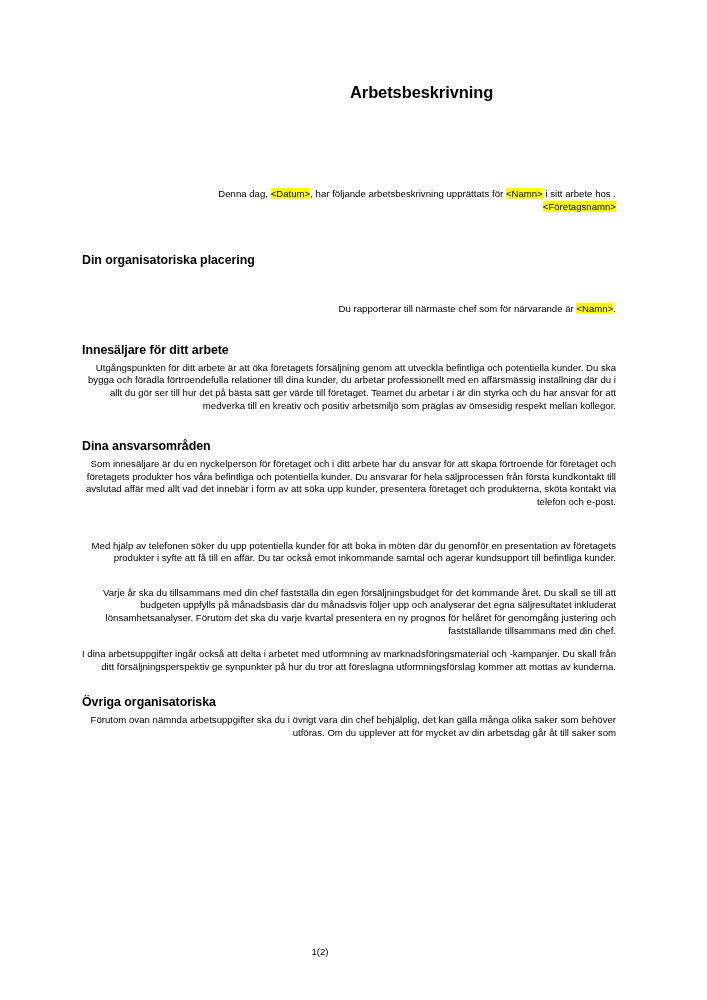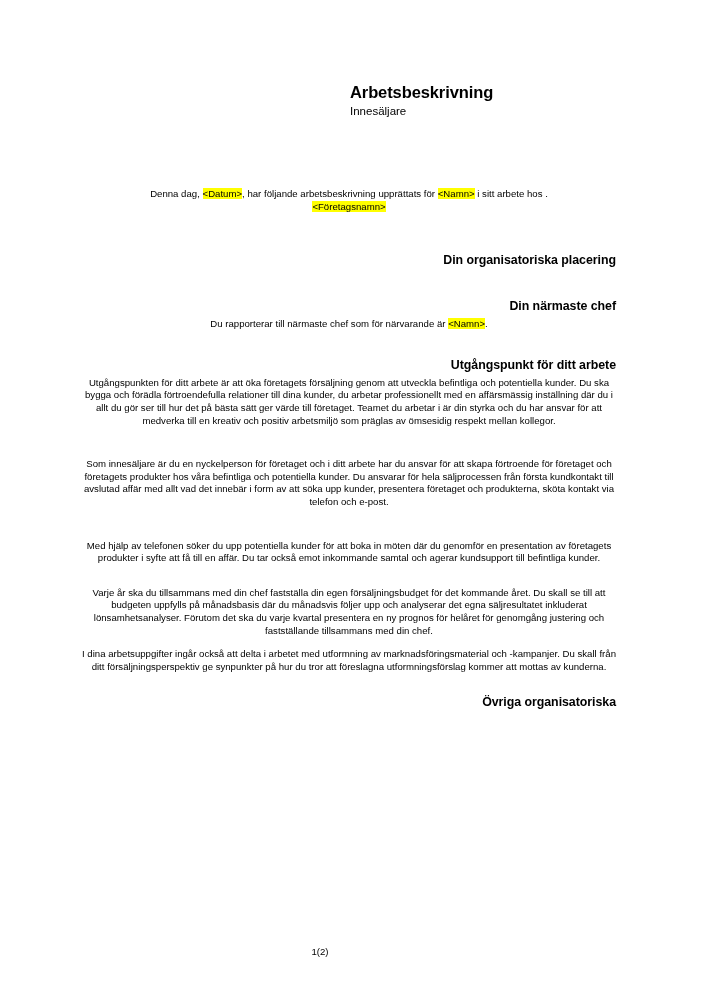--- a/index.html
+++ b/index.html
@@ -50,30 +50,29 @@
   .content {
     position: absolute;
     left: 82px;
     top: 188px;
     width: 534px;
   }
   p.para {
     margin: 0;
     font-size: 9.6px;
     line-height: 12.6px;
-    text-align: center;
+    text-align: right;
     letter-spacing: 0.01px;
   }
   h2.sec-head {
     margin: 0;
     font-size: 12.4px;
     font-weight: bold;
     line-height: 15px;
     letter-spacing: -0.05px;
-    text-align: right;
   }
 
   
   .gap-intro    { height: 40px; }
   .gap-sec      { height: 27px; }
   .gap-sec-sm   { height: 22px; }
   .gap-head     { height: 4px; }
   .gap-para     { height: 11px; }
 
   .hl {
@@ -95,63 +94,63 @@
     color: #000000;
   }
 </style>
 </head>
 <body>
 
 <div class="page">
 
   <div class="title-block">
     <div class="doc-title">Arbetsbeskrivning</div>
-    <div class="doc-subtitle">Innesäljare</div>
   </div>
 
   <div class="content">
 
     <p class="para"><span>Denna dag, </span><span class="hl">&lt;Datum&gt;</span><span>, har följande arbetsbeskrivning upprättats för </span><span class="hl">&lt;Namn&gt;</span><span> i sitt arbete hos .</span><br><span class="hl">&lt;Företagsnamn&gt;</span></p>
 
     <div class="gap-intro"></div>
 
     <h2 class="sec-head">Din organisatoriska placering</h2>
     <div class="gap-head"></div>
 
     <div class="gap-sec"></div>
 
-    <h2 class="sec-head">Din närmaste chef</h2>
     <div class="gap-head"></div>
     <p class="para"><span>Du rapporterar till närmaste chef som för närvarande är </span><span class="hl">&lt;Namn&gt;</span><span>.</span></p>
 
     <div class="gap-sec"></div>
 
-    <h2 class="sec-head">Utgångspunkt för ditt arbete</h2>
+    <h2 class="sec-head">Innesäljare för ditt arbete</h2>
     <div class="gap-head"></div>
     <p class="para">Utgångspunkten för ditt arbete är att öka företagets försäljning genom att utveckla befintliga och potentiella kunder. Du ska bygga och förädla förtroendefulla relationer till dina kunder, du arbetar professionellt med en affärsmässig inställning där du i allt du gör ser till hur det på bästa sätt ger värde till företaget. Teamet du arbetar i är din styrka och du har ansvar för att medverka till en kreativ och positiv arbetsmiljö som präglas av ömsesidig respekt mellan kollegor.</p>
 
     <div class="gap-sec"></div>
 
+    <h2 class="sec-head">Dina ansvarsområden</h2>
     <div class="gap-head"></div>
     <p class="para">Som innesäljare är du en nyckelperson för företaget och i ditt arbete har du ansvar för att skapa förtroende för företaget och företagets produkter hos våra befintliga och potentiella kunder. Du ansvarar för hela säljprocessen från första kundkontakt till avslutad affär med allt vad det innebär i form av att söka upp kunder, presentera företaget och produkterna, sköta kontakt via telefon och e-post.</p>
 
     <div class="gap-sec"></div>
 
     <div class="gap-head"></div>
     <p class="para">Med hjälp av telefonen söker du upp potentiella kunder för att boka in möten där du genomför en presentation av företagets produkter i syfte att få till en affär. Du tar också emot inkommande samtal och agerar kundsupport till befintliga kunder.</p>
     <div class="gap-para"></div>
     <div class="gap-para"></div>
     <p class="para">Varje år ska du tillsammans med din chef fastställa din egen försäljningsbudget för det kommande året. Du skall se till att budgeten uppfylls på månadsbasis där du månadsvis följer upp och analyserar det egna säljresultatet inkluderat lönsamhetsanalyser. Förutom det ska du varje kvartal presentera en ny prognos för helåret för genomgång justering och fastställande tillsammans med din chef.</p>
     <div class="gap-para"></div>
     <p class="para">I dina arbetsuppgifter ingår också att delta i arbetet med utformning av marknadsföringsmaterial och -kampanjer. Du skall från ditt försäljningsperspektiv ge synpunkter på hur du tror att föreslagna utformningsförslag kommer att mottas av kunderna.</p>
 
     <div class="gap-sec-sm"></div>
 
     <h2 class="sec-head">Övriga organisatoriska</h2>
     <div class="gap-head"></div>
+    <p class="para">Förutom ovan nämnda arbetsuppgifter ska du i övrigt vara din chef behjälplig, det kan gälla många olika saker som behöver utföras. Om du upplever att för mycket av din arbetsdag går åt till saker som</p>
 
   </div>
 
   <div class="footer">
     <span class="page-number">1(2)</span>
   </div>
 
 </div>
 
 </body></html>

